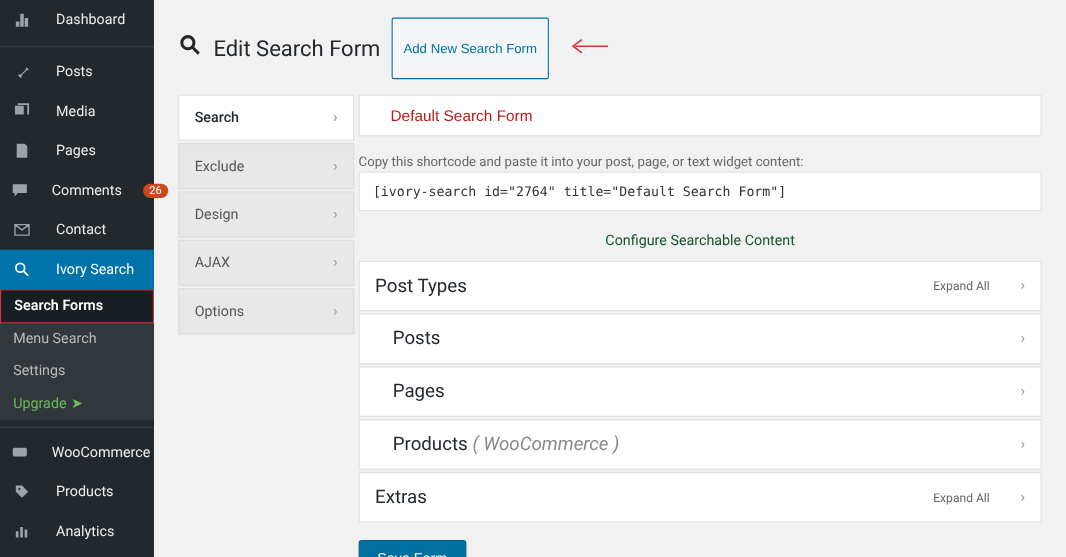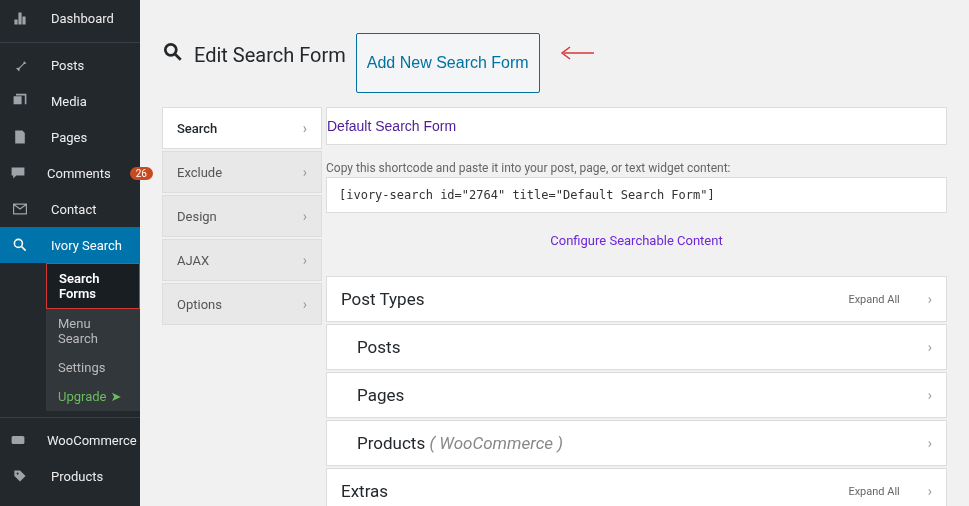--- a/index.html
+++ b/index.html
@@ -7,47 +7,47 @@
 .wrap { display: flex; min-height: 506px; }
 
 
 .sidebar { width: 140px; background: #23282d; color: #eee; flex-shrink: 0; }
 .menu-item { display: flex; align-items: center; padding: 8px 10px; color: #eee; cursor: pointer; font-size: 13px; gap: 15px; }
 .menu-item .mi-icon { width: 20px; height: 20px; display: flex; align-items: center; justify-content: center; margin-right: 6px; font-size: 16px; color: rgba(240,245,250,.6); }
 .menu-item.sep { border-top: 1px solid #393f44; margin-top: 6px; padding-top: 12px; }
 .menu-item.active { background: #0073aa; color: #fff; position: relative; }
 .menu-item.active .mi-icon { color: #fff; }
 .menu-item.active::after { content: ""; position: absolute; right: -8px; top: 50%; transform: translateY(-50%); border: 8px solid transparent; border-right-color: #f1f1f1; }
-.submenu { background: #32373c; margin-left: 46px; }
+.submenu { background: #32373c; }
 .sub-item { padding: 7px 12px; color: #bbb; cursor: pointer; font-size: 13px; }
 .sub-item.current { color: #fff; font-weight: 600; background: #191e23; }
 .sub-item.upgrade { color: #6bbc5b; }
 .sub-item.upgrade .arrow { margin-left: 4px; }
 .badge { background: #ca4a1f; color: #fff; border-radius: 9px; font-size: 10px; padding: 1px 6px; margin-left: 4px; display: inline-block; }
 .red-box { border: 1px solid #d63638; }
 
 
 .main { flex: 1; padding: 16px 22px; }
 .page-head { display: flex; align-items: center; gap: 10px; margin-bottom: 14px; }
 .head-icon { font-size: 22px; font-weight: bold; }
 .page-title { font-size: 20px; font-weight: 400; color: #23282d; }
-.btn-add { border: 1px solid #0071a1; color: #0071a1; background: #f3f5f6; padding: 20px 10px; font-size: 16px; cursor: pointer; border-radius: 2px; margin-top: 17px; }
+.btn-add { border: 1px solid #0071a1; color: #0071a1; background: #f3f5f6; padding: 20px 10px; font-size: 12px; cursor: pointer; border-radius: 2px; }
 .ptr-arrow { color: #d63638; font-size: 22px; margin-left: 8px; }
 
 .cols { display: flex; gap: 4px; }
 .tabs { width: 160px; flex-shrink: 0; }
 .tab { background: #e8e8e8; border: 1px solid #ddd; padding: 12px 14px; margin-bottom: 2px; display: flex; justify-content: space-between; align-items: center; cursor: pointer; color: #555; }
 .tab.active { background: #fff; color: #23282d; font-weight: 500; }
 .chev { color: #999; font-size: 14px; }
 
 .content { flex: 1; }
-.title-input { width: 100%; padding: 10px 0; font-size: 14px; border: 1px solid #ddd; background: #fff; color: #4c1d95; margin-bottom: 16px; }
+.title-input { width: 100%; padding: 10px 28px; font-size: 14px; border: 1px solid #ddd; background: #fff; color: #b91c1c; margin-bottom: 16px; }
 .helper { font-size: 12px; color: #666; margin-bottom: 2px; }
 .code-box { background: #fff; border: 1px solid #ddd; padding: 10px 12px; font-family: Consolas, Monaco, monospace; font-size: 12px; color: #333; margin-bottom: 20px; }
-.sect-title { text-align: center; font-size: 13px; color: #6d28d9; margin-bottom: 28px; }
+.sect-title { text-align: center; font-size: 13px; color: #14532d; margin-bottom: 10px; }
 
 .acc-item { background: #fff; border: 1px solid #ddd; padding: 12px 14px; margin-bottom: 2px; display: flex; align-items: center; cursor: pointer; }
 .acc-item.sub { padding-left: 30px; }
 .acc-label { flex: 1; font-size: 17px; color: #23282d; }
 .acc-label .wc { font-style: italic; color: #888; }
 .exp { font-size: 11px; color: #666; margin-right: 28px; }
 .acc-chev { color: #999; font-size: 14px; }
 
 .btn-save { background: #0071a1; color: #fff; border: 1px solid #005f8d; padding: 8px 16px; font-size: 13px; cursor: pointer; border-radius: 3px; margin-top: 14px; }
 </style>

